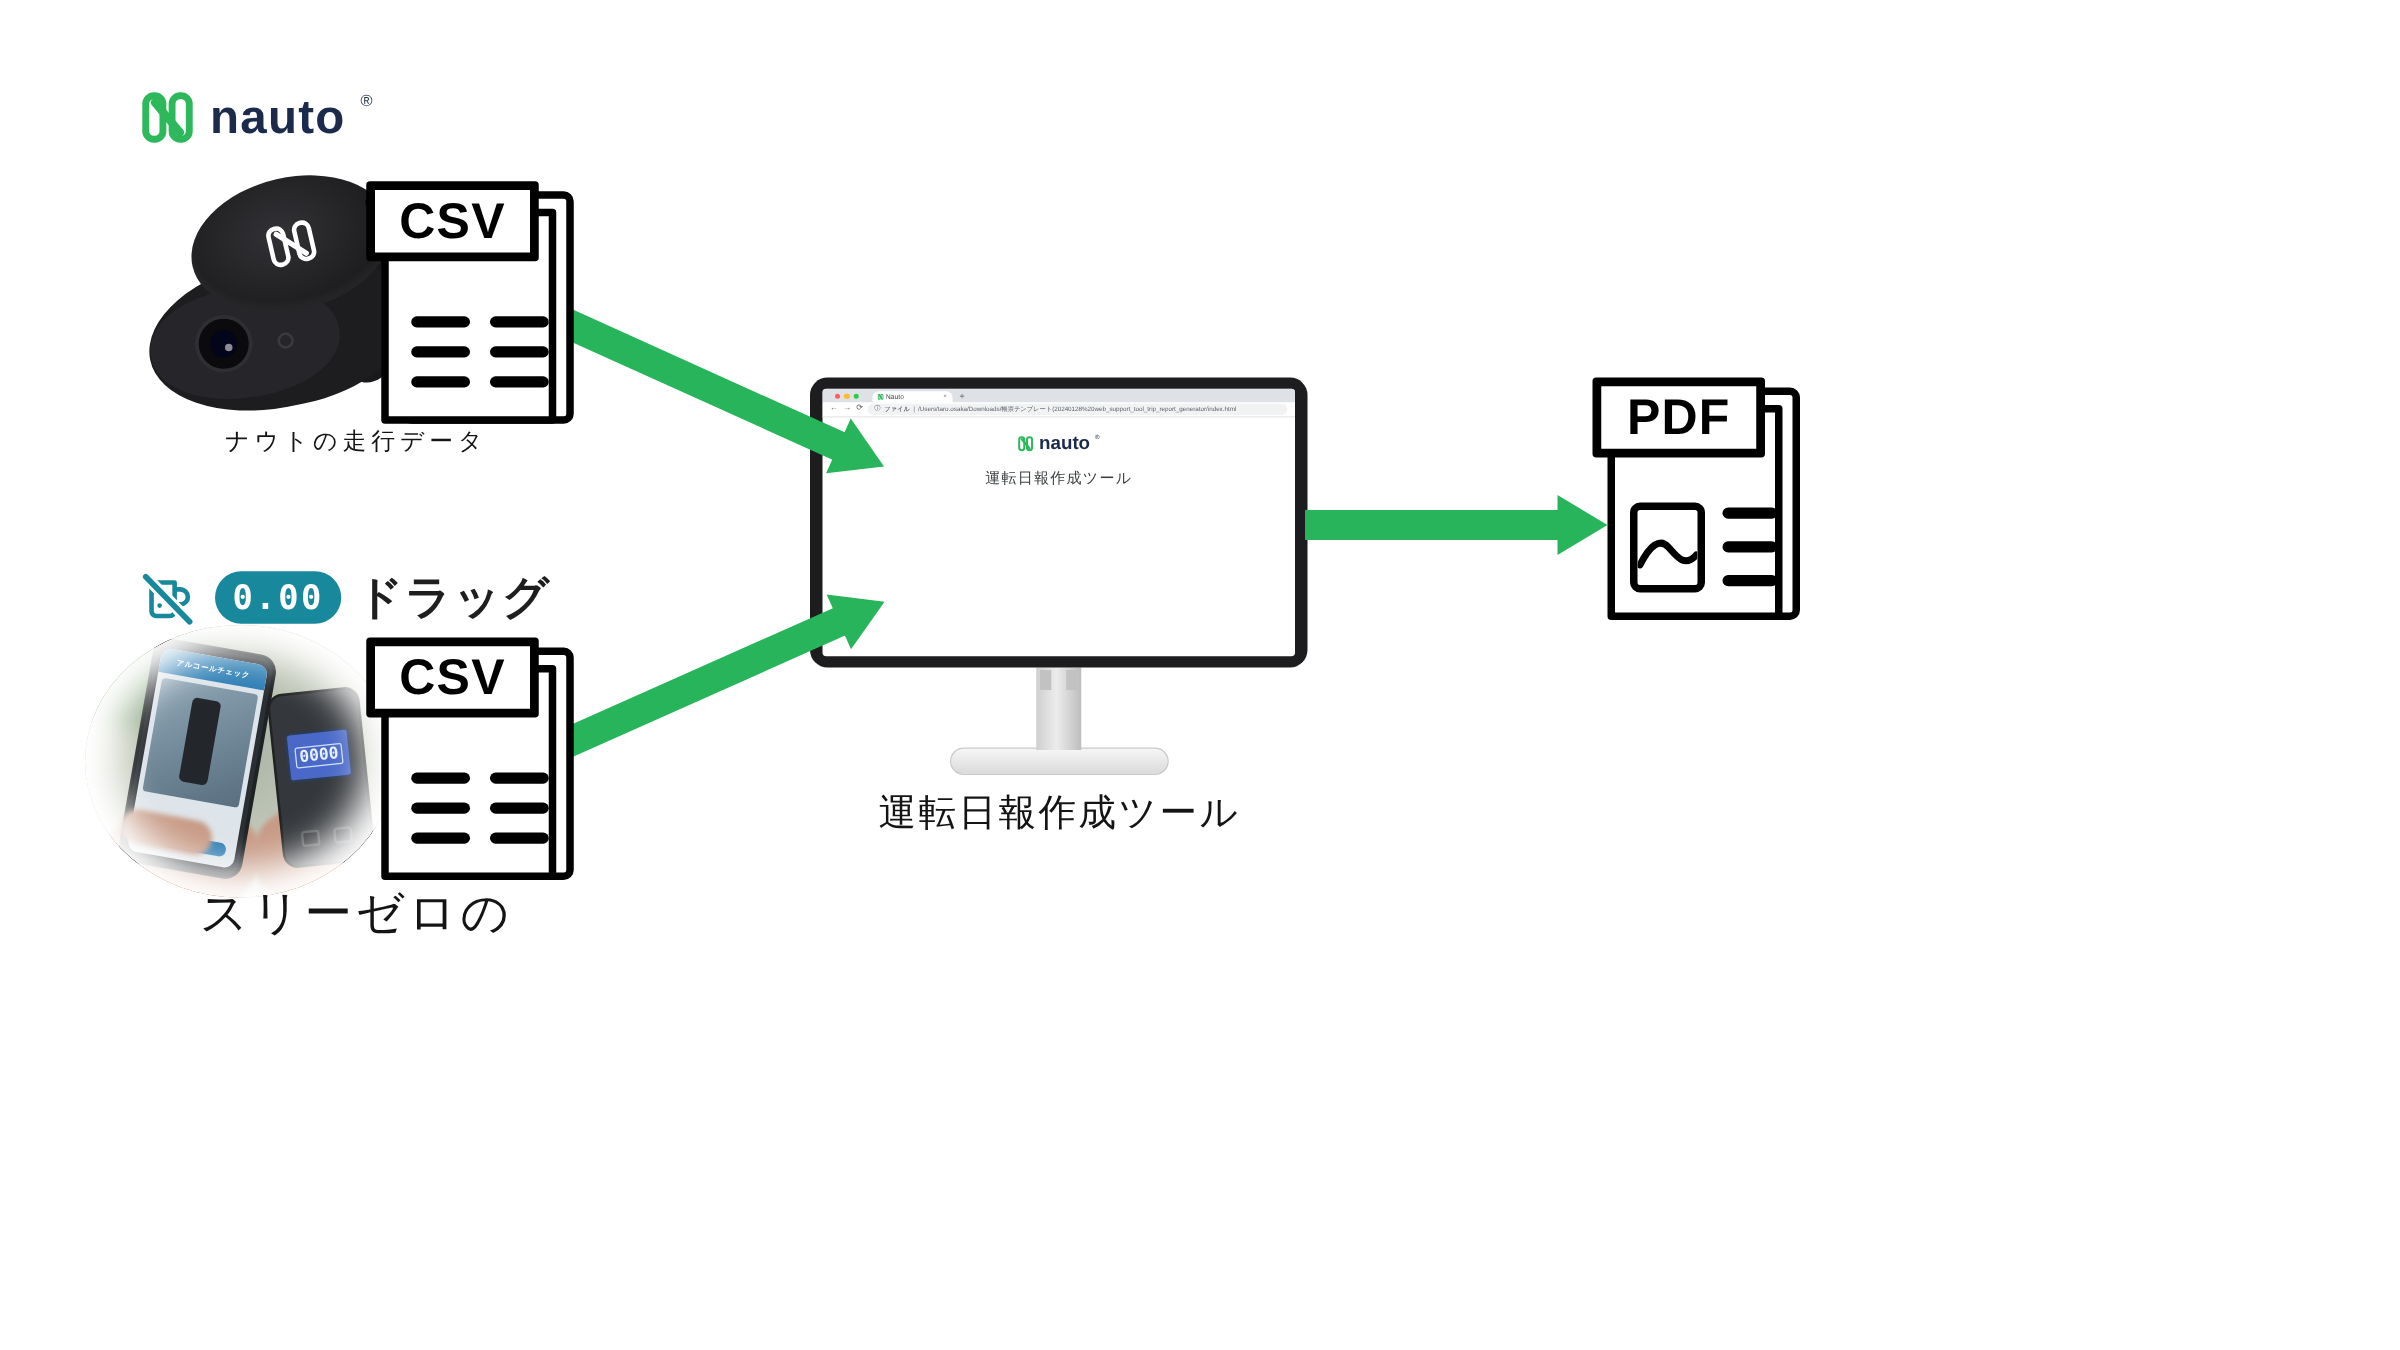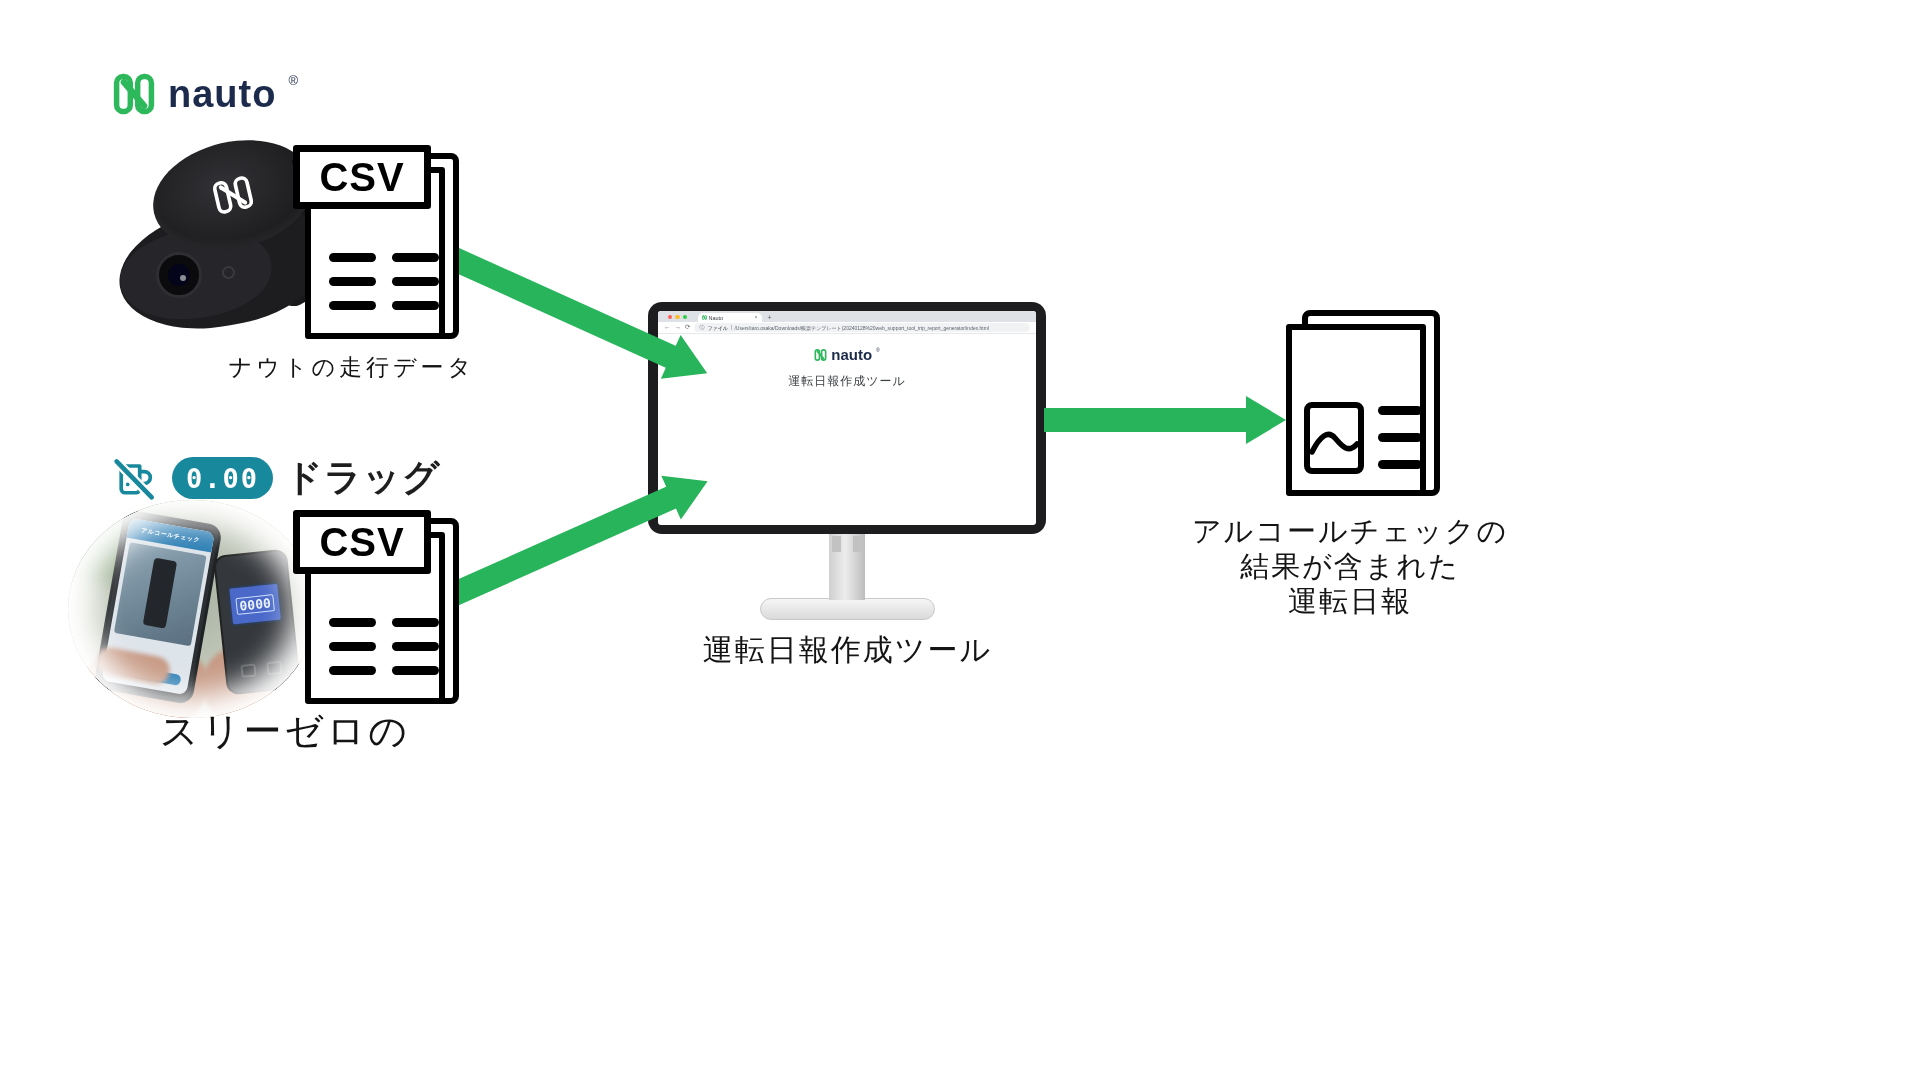--- a/index.html
+++ b/index.html
@@ -50,21 +50,21 @@
   .csv-lines { position:absolute; left:36px; top:110px; width:110px;
                display:grid; grid-template-columns:1fr 1fr; gap:15px 16px; }
   .csv-lines span { display:block; height:9px; border-radius:5px; background:#000; }
   .pdf-imgbox { position:absolute; left:30px; top:102px; width:60px; height:72px;
                 border:6px solid #000; border-radius:8px; overflow:hidden; }
   .pdf-lines span { position:absolute; left:104px; width:44px; height:9px; border-radius:5px; background:#000; }
   .pdf-lines .l1 { top:106px; } .pdf-lines .l2 { top:133px; } .pdf-lines .l3 { top:160px; }
 
   
   .caption { position:absolute; text-align:center; color:#141414; }
-  .cap-nauto  { left:95px;  top:352px; width:380px; font-size:23px; letter-spacing:4px;text-align:right; }
+  .cap-nauto  { left:95px;  top:340px; width:380px; font-size:19px; letter-spacing:4px; }
   .cap-three  { left:55px;  top:712px; width:460px; font-size:38px; letter-spacing:3px; line-height:38px; }
   .cap-tool   { left:680px; top:630px; width:335px; font-size:30px; letter-spacing:2px; }
   .cap-pdf    { left:1185px; top:514px; width:330px; font-size:29px; letter-spacing:2px; line-height:35px; }
 
   
   .threezero { left:112px; top:452px; display:flex; align-items:center; gap:12px; height:52px; }
   .tz-pill { background:#18889c; border-radius:22px; height:42px; min-width:96px; padding:12px 14px;
              display:flex; align-items:center; justify-content:center;
              font-family:"DejaVu Sans Mono",monospace; font-weight:bold; font-size:27px;
              color:#fff; letter-spacing:2px; }
@@ -324,31 +324,27 @@
     <div class="stand-tab t1"></div>
     <div class="stand-tab t2"></div>
   </div>
   <div class="abs stand-base"></div>
 
   <div class="caption cap-tool">運転日報作成ツール</div>
 
   <div class="abs fileicon pdf">
     <div class="sheet-back"></div>
     <div class="sheet-front"></div>
+    <div class="file-badge">PDF</div>
     <div class="pdf-imgbox">
       <svg width="48" height="60" viewBox="0 0 48 60">
         <path d="M2 44 C 10 28, 18 22, 25 30 S 38 46, 47 36" fill="none" stroke="#000" stroke-width="5.5" stroke-linecap="round"></path>
       </svg>
     </div>
     <div class="pdf-lines">
       <span class="l1"></span>
       <span class="l2"></span>
       <span class="l3"></span>
     </div>
   </div>
 
-  <div class="caption cap-pdf">
-    <div>アルコールチェックの</div>
-    <div>結果が含まれた</div>
-    <div>運転日報</div>
-  </div>
 
 </div>
 
 </body></html>

